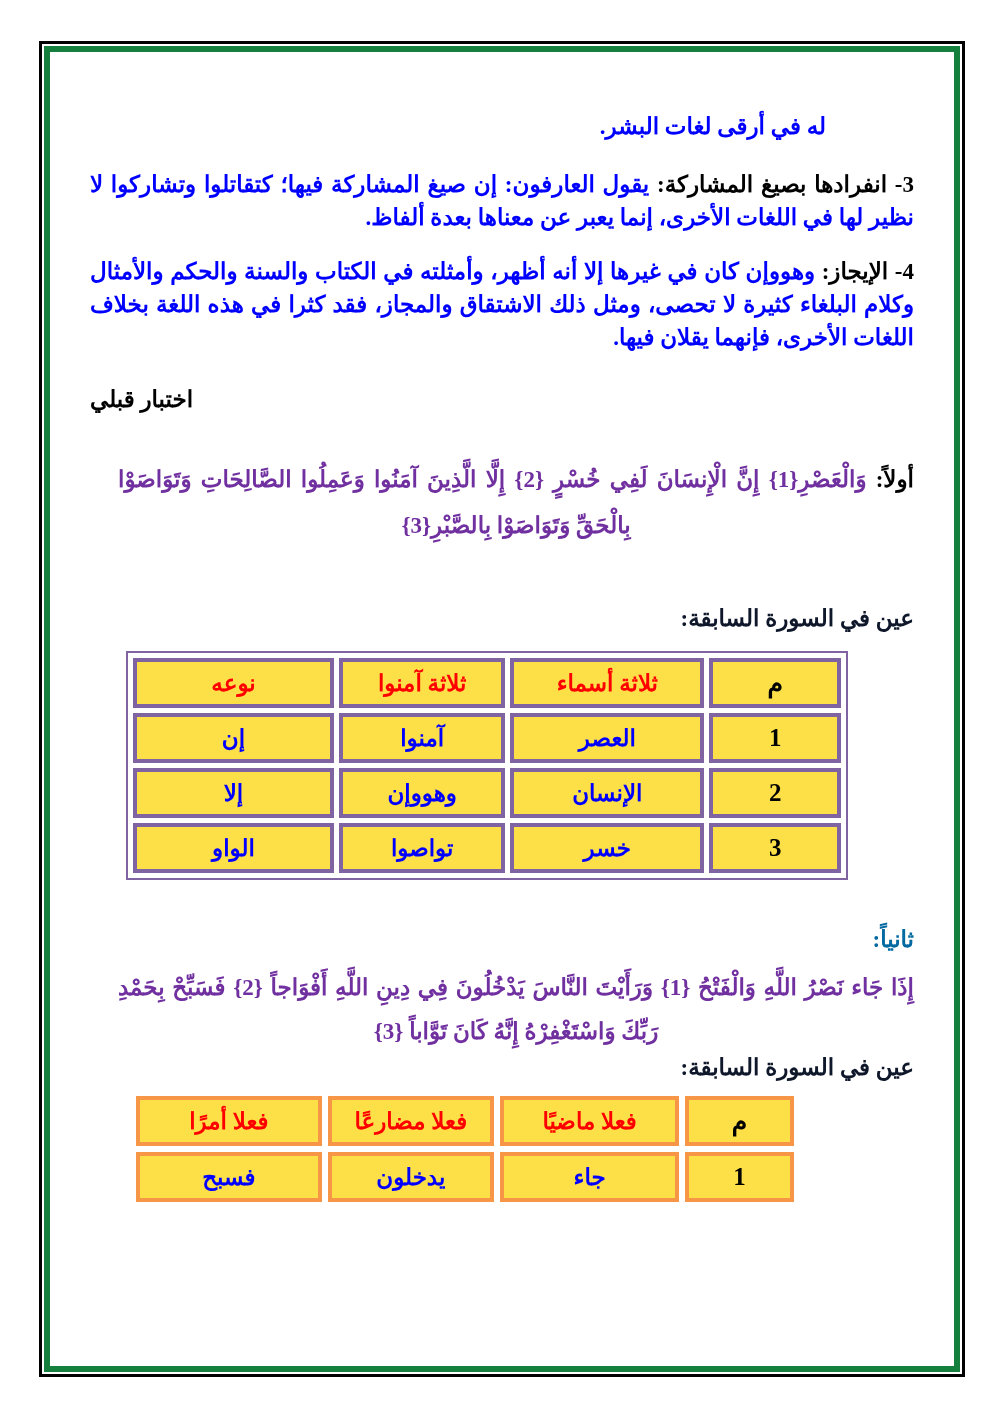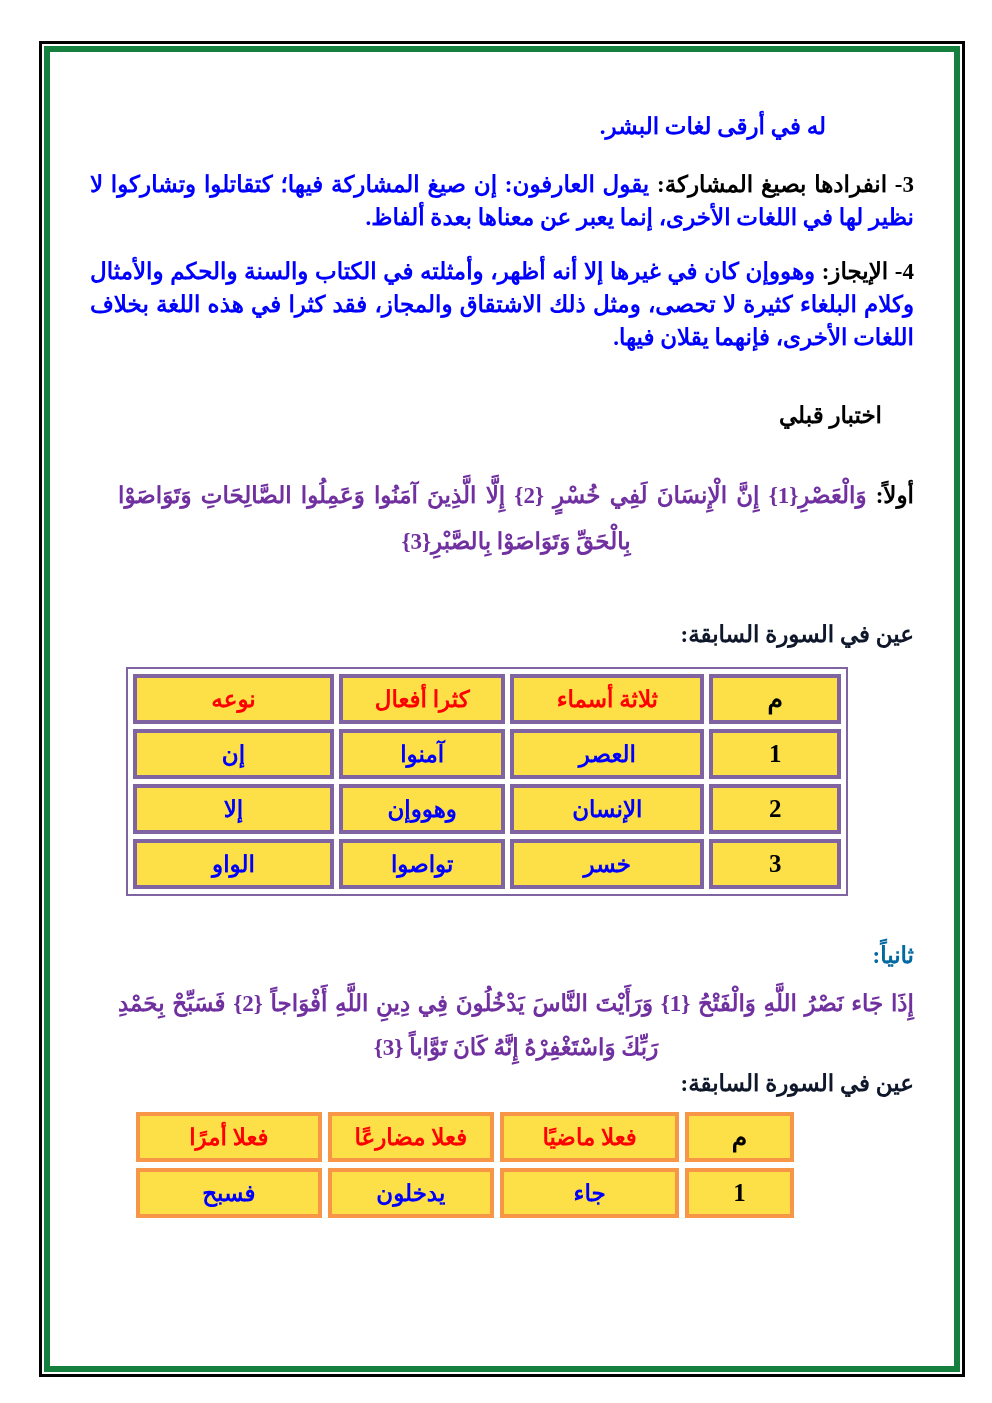--- a/index.html
+++ b/index.html
@@ -49,23 +49,23 @@
     padding-right: 88px;
     text-align: right;
     font-size: 23px;
     font-weight: 700;
     line-height: 34px;
   }
   .para-item3 { margin-top: 24px; }
   .para-item4 { margin-top: 21px; }
 
   .pretest-heading {
-    margin-top: 48px;
+    margin-top: 32px;
     padding-right: 32px;
-    text-align: right;
+    text-align: left;
     font-size: 23px;
     font-weight: 700;
     color: #000;
   }
   .verse {
     font-size: 23px;
     font-weight: 700;
     line-height: 46px;
     text-align: justify;
     text-align-last: center;
@@ -152,21 +152,21 @@
       <colgroup>
         <col style="width:19%">
         <col style="width:28%">
         <col style="width:24%">
         <col style="width:29%">
       </colgroup>
       <tbody>
           <tr>
         <td class="cell-index">م</td>
         <td class="cell-header">ثلاثة أسماء</td>
-        <td class="cell-header">كثرا أفعال</td>
+        <td class="cell-header">ثلاثة آمنوا</td>
         <td class="cell-header">نوعه</td>
       </tr>
       <tr>
         <td class="cell-index">1</td>
         <td class="cell-value">العصر</td>
         <td class="cell-value">آمنوا</td>
         <td class="cell-value">إن</td>
       </tr>
       <tr>
         <td class="cell-index">2</td>

